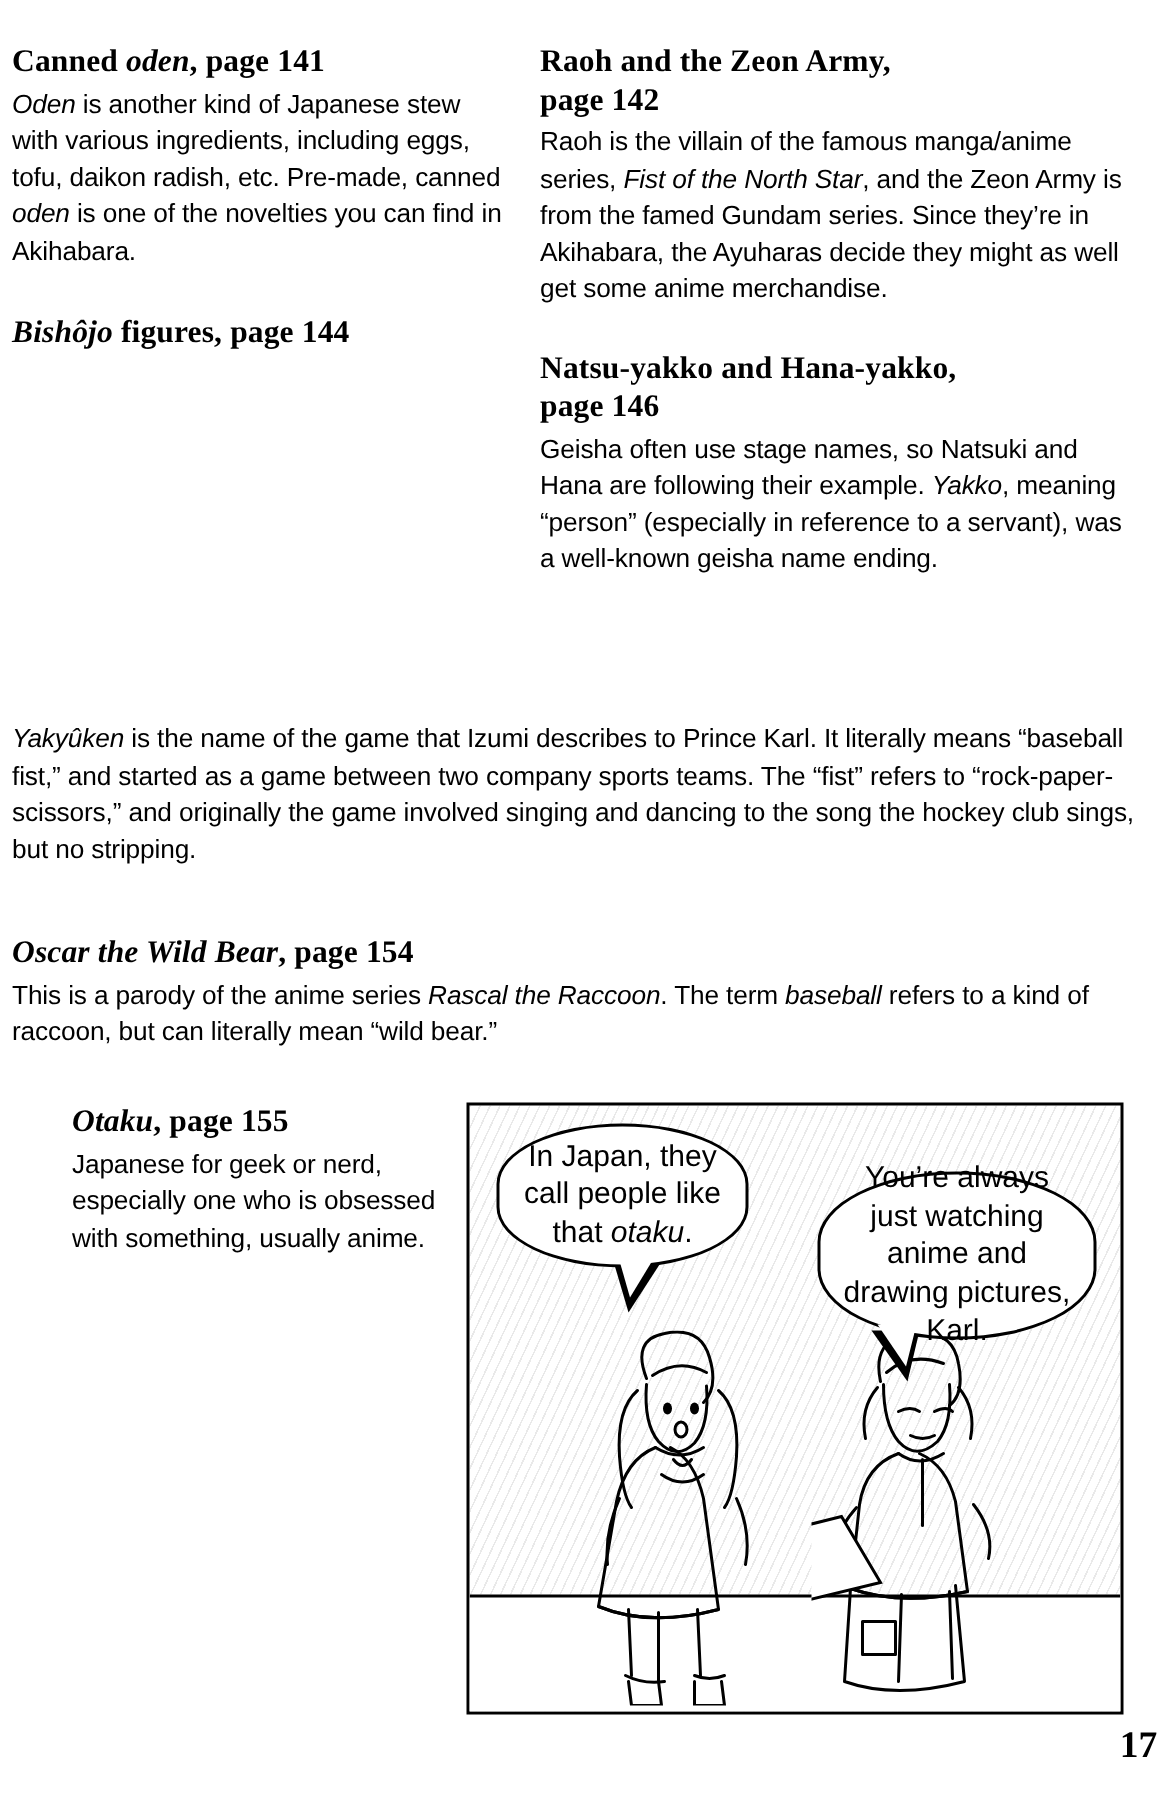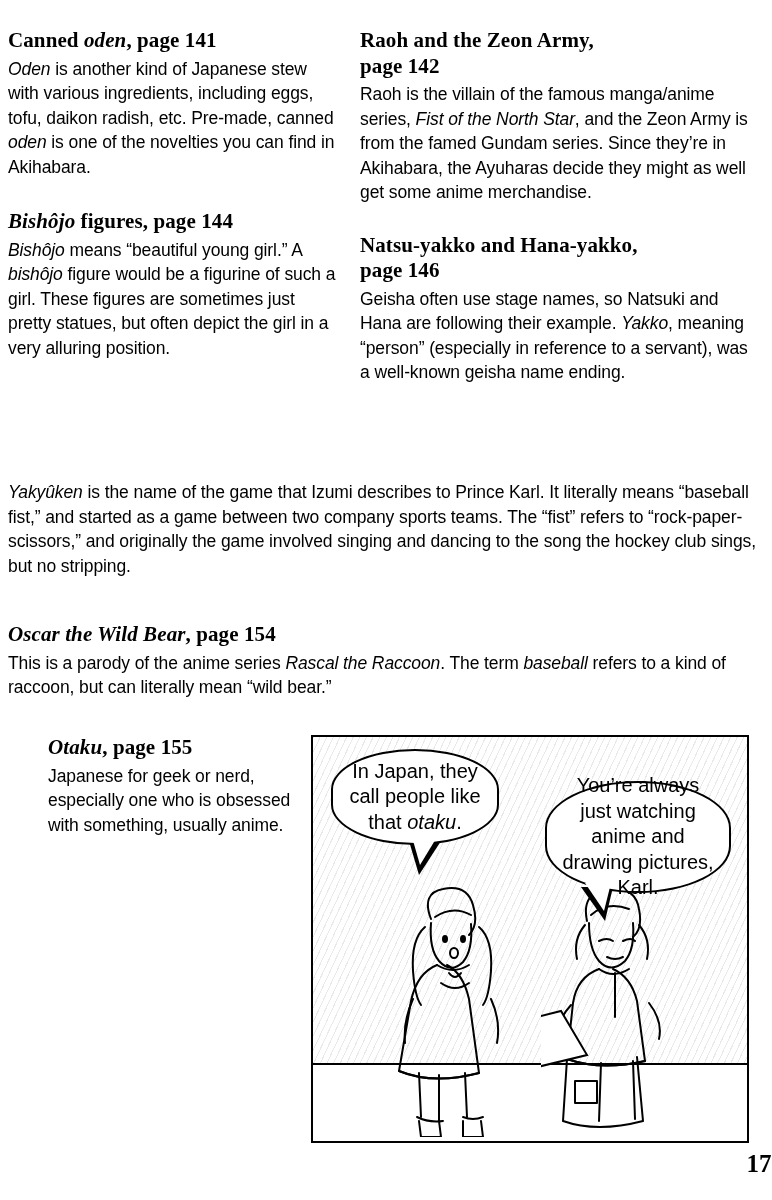--- a/index.html
+++ b/index.html
@@ -149,21 +149,20 @@
 
   <div class="col-left">
 
     <div class="entry">
       <h2 class="entry-title">Canned <span class="it">oden</span>, page 141</h2>
       <p class="entry-body"><span class="it">Oden</span> is another kind of Japanese stew with various ingredients, including eggs, tofu, daikon radish, etc. Pre-made, canned <span class="it">oden</span> is one of the novelties you can find in Akihabara.</p>
     </div>
 
     <div class="entry" style="margin-top:30px;">
       <h2 class="entry-title"><span class="it">Bishôjo</span> figures, page 144</h2>
-      <p class="entry-body"><span class="it">Bishôjo</span> means “beautiful young girl.” A <span class="it">bishôjo</span> figure would be a figurine of such a girl. These figures are sometimes just pretty statues, but often depict the girl in a very alluring position.</p>
     </div>
 
   </div>
 
   <div class="col-right">
 
     <div class="entry">
       <h2 class="entry-title">Raoh and the Zeon Army,<br>page 142</h2>
       <p class="entry-body">Raoh is the villain of the famous manga/anime series, <span class="it">Fist of the North Star</span>, and the Zeon Army is from the famed Gundam series. Since they’re in Akihabara, the Ayuharas decide they might as well get some anime merchandise.</p>
     </div>

